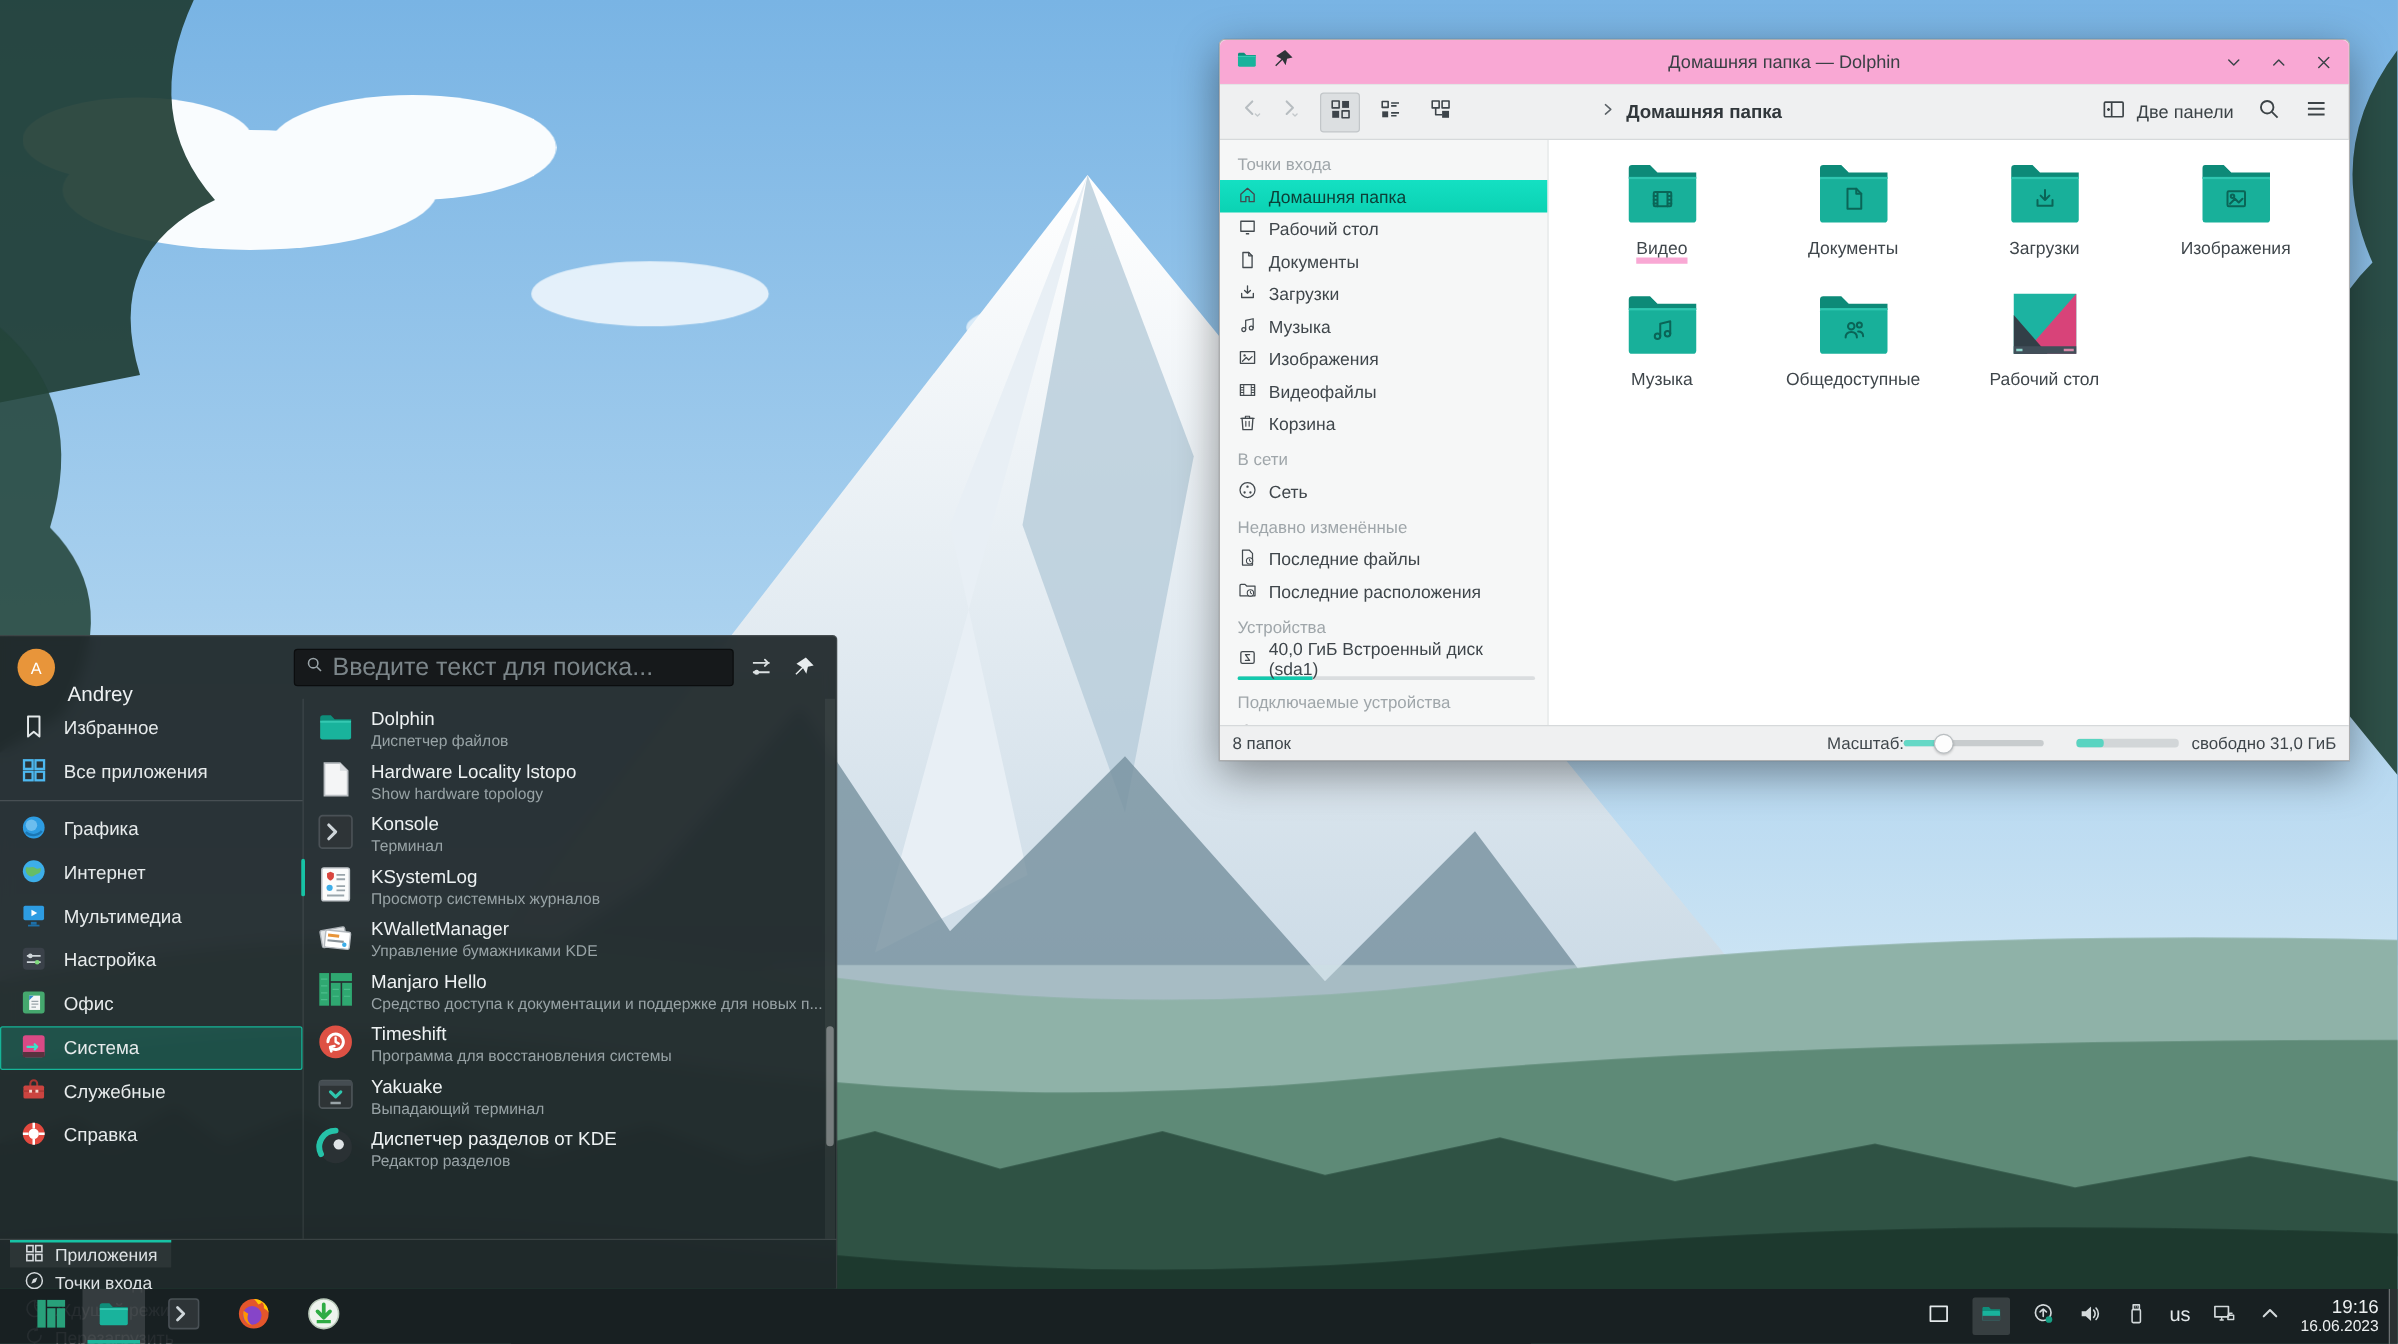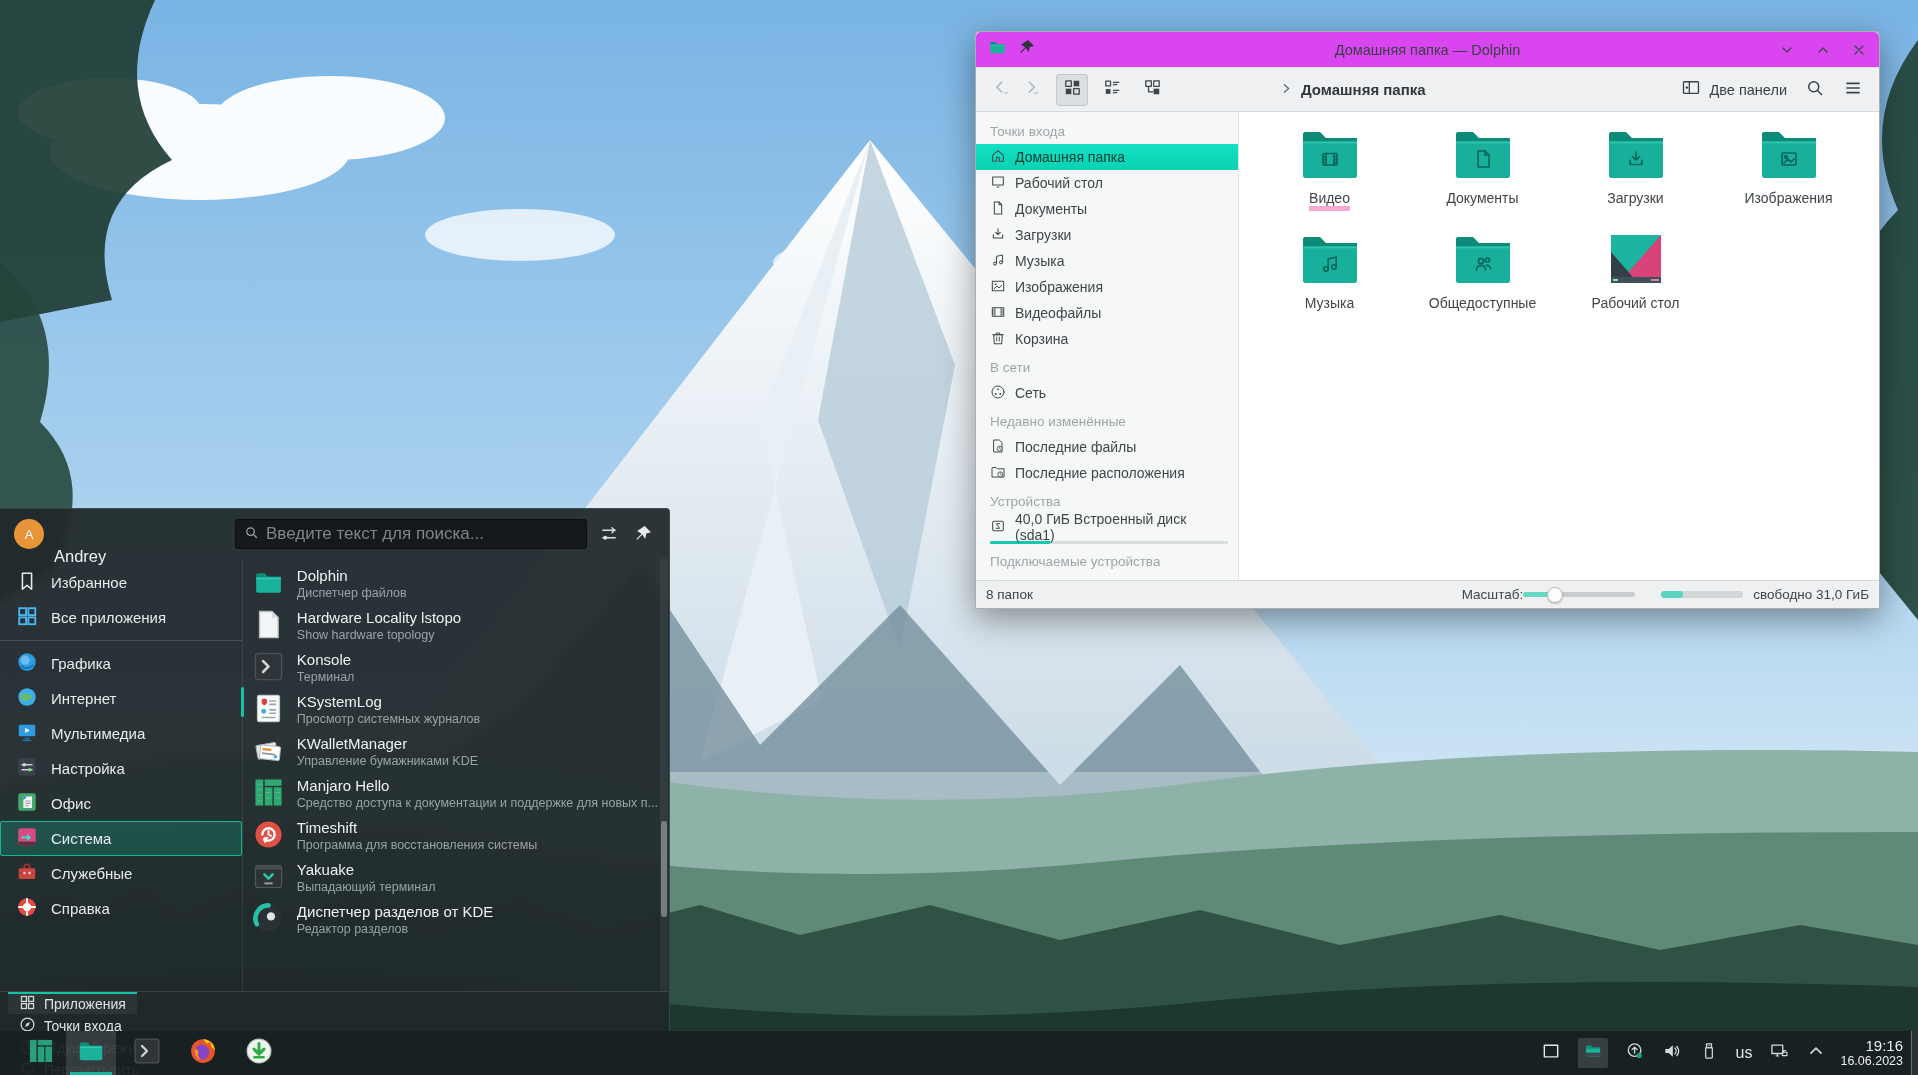--- a/index.html
+++ b/index.html
@@ -5,21 +5,21 @@
 <style>
   * { margin:0; padding:0; box-sizing:border-box; }
   html,body { width:1918px; height:1075px; overflow:hidden;
     font-family:"Liberation Sans", sans-serif; background:#87b8dd; position:relative; }
   .wall { position:absolute; inset:0; width:1918px; height:1075px; }
 
   
   .win { position:absolute; left:975px; top:31px; width:905px; height:578px;
     background:#eff0f1; border-radius:5px 5px 0 0; box-shadow:0 10px 34px rgba(0,0,0,.4);
     border:1px solid rgba(0,0,0,.28); display:flex; flex-direction:column; }
-  .titlebar { height:36px; background:#d946ef; border-radius:5px 5px 0 0;
+  .titlebar { height:36px; background:#f9a8d4; border-radius:5px 5px 0 0;
     border-bottom:1px solid #e3e5e6; display:flex; align-items:center; padding:0 12px; position:relative; }
   .tb-left { display:flex; align-items:center; gap:10px; }
   .tb-left svg { width:19px; height:19px; }
   .tb-title { position:absolute; left:0; right:0; text-align:center; font-size:14.5px; color:#3a4045; pointer-events:none; }
   .winbtns { margin-left:auto; display:flex; gap:20px; z-index:2; }
   .winbtns span { width:16px; height:16px; display:inline-block; cursor:pointer; }
   .winbtns svg { width:16px; height:16px; }
 
   .toolbar { height:44px; display:flex; align-items:center; padding:0 10px; border-bottom:1px solid #d6d9db; }
   .nav-btn { width:30px; height:30px; display:flex; align-items:center; justify-content:center; position:relative; }
@@ -67,21 +67,21 @@
   .launcher { position:absolute; left:0; top:508px; width:670px; height:523px;
     background:rgba(32,40,43,.94); border-top:1px solid rgba(255,255,255,.12); border-right:1px solid rgba(255,255,255,.12);
     border-radius:0 4px 0 0; color:#e9edee; display:flex; flex-direction:column; backdrop-filter:blur(5px); }
   .l-head { height:50px; display:flex; align-items:center; padding:0 14px; gap:10px; }
   .avatar { width:30px; height:30px; border-radius:50%; background:#e8953a; color:#fff; font-size:13px;
     display:flex; align-items:center; justify-content:center; }
   .uname { font-size:16.5px; color:#eef1f2; flex:1;margin-top:44px; }
   .searchbox { width:352px; height:30px; background:#16191b; border:1px solid #0b0d0e; border-radius:3px;
     display:flex; align-items:center; padding:0 8px; gap:7px; }
   .searchbox svg { width:15px; height:15px; flex:none; }
-  .searchbox input { background:transparent; border:none; outline:none; color:#cfd6d9; font-size:17px; width:100%;
+  .searchbox input { background:transparent; border:none; outline:none; color:#cfd6d9; font-size:20px; width:100%;
     font-family:"Liberation Sans", sans-serif; }
   .searchbox input::placeholder { color:#7c868a; }
   .h-ico { width:24px; height:24px; display:flex; align-items:center; justify-content:center; cursor:pointer; }
   .h-ico svg { width:20px; height:20px; }
 
   .l-body { flex:1; display:flex; min-height:0; position:relative; }
   .cats { width:252px; padding-top:6px; border-right:1px solid rgba(255,255,255,.09); position:relative; }
   .cat { height:35px; display:flex; align-items:center; gap:13px; padding:0 0 0 15px; font-size:15px; color:#e7ebec;
     border:1px solid transparent; border-radius:2px; cursor:pointer; }
   .cat svg { width:22px; height:22px; flex:none; }

